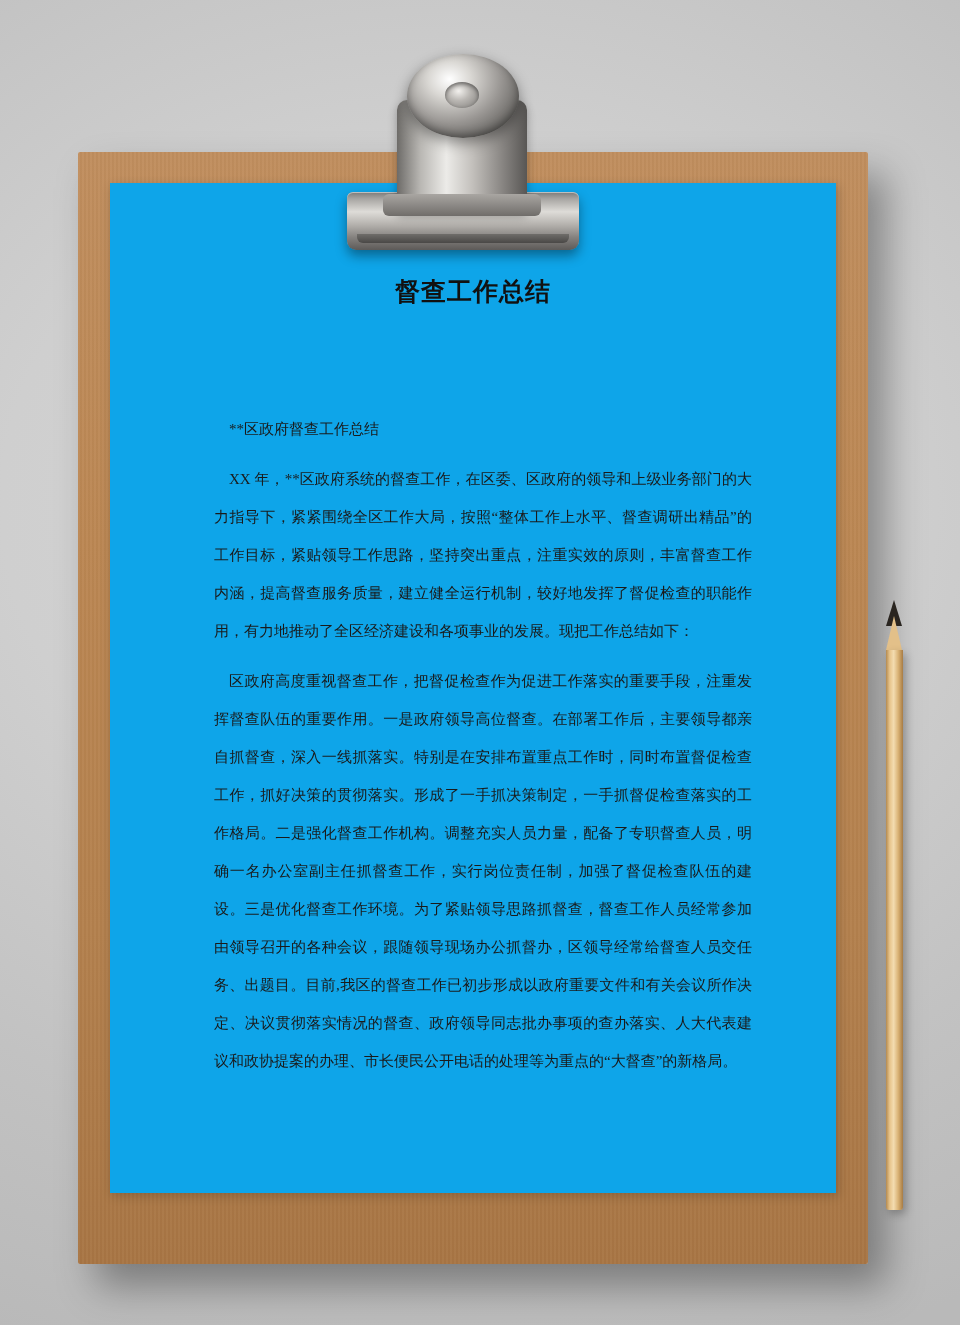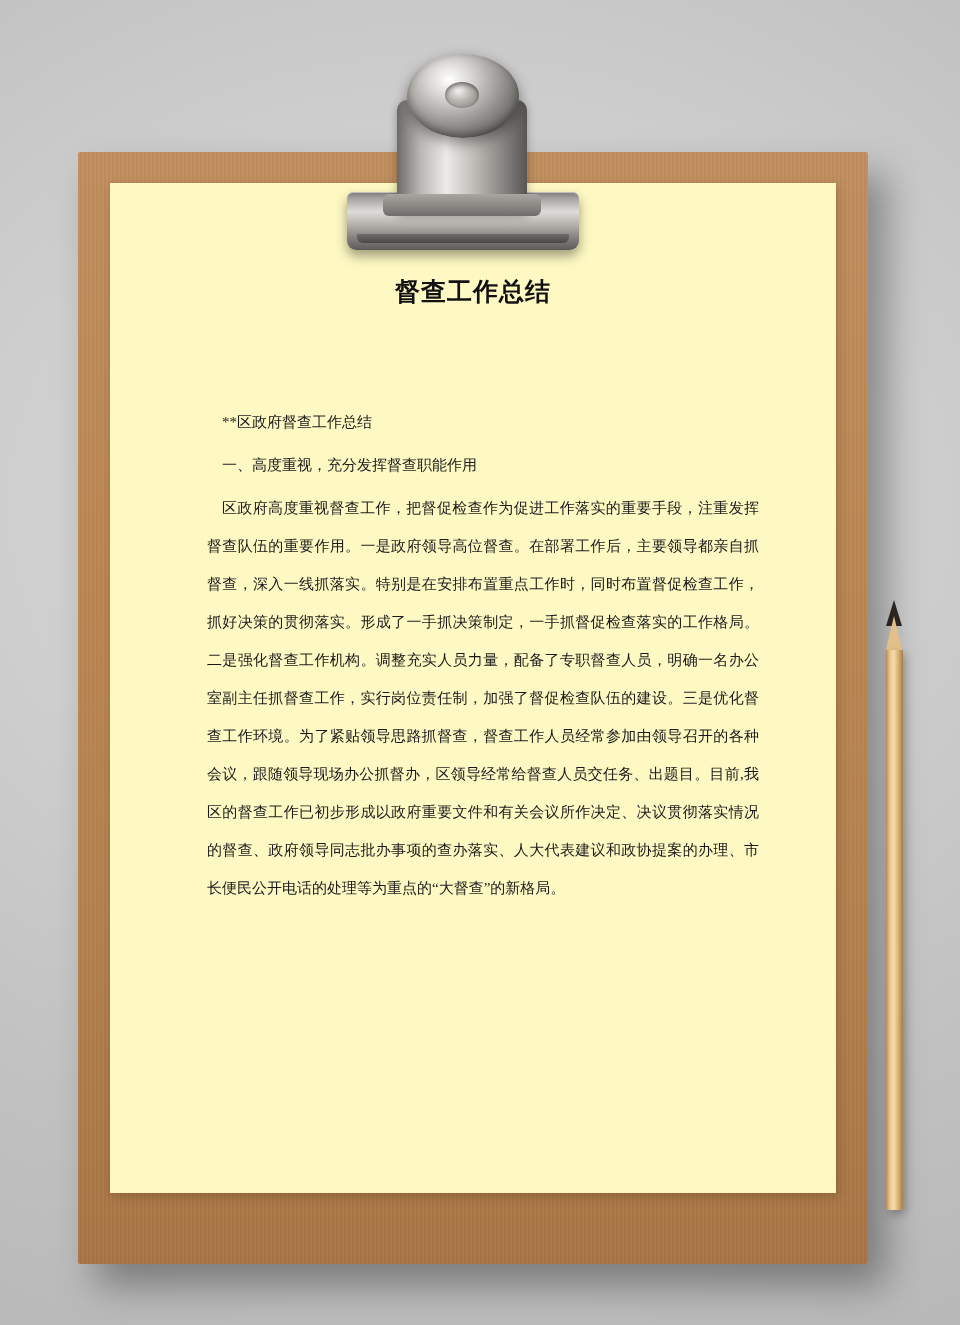--- a/index.html
+++ b/index.html
@@ -45,21 +45,21 @@
     pointer-events: none;
   }
 
   
   .paper {
     position: absolute;
     left: 110px;
     top: 183px;
     width: 726px;
     height: 1010px;
-    background: #fef9c3;
+    background: #0ea5e9;
     box-shadow: 2px 3px 10px rgba(0,0,0,0.18);
   }
 
   
   .clip-wrap {
     position: absolute;
     left: 345px;
     top: 42px;
     width: 240px;
     height: 220px;
@@ -172,37 +172,37 @@
     left: 92px;
     right: 72px;
     top: 215px;
     color: #1a1a1a;
     font-size: 15px;
     line-height: 38px;
     text-align: justify;
     text-justify: inter-ideograph;
   }
   .doc-body p {
-    margin: 5px;
+    margin: 12px;
   }
   .indent-1 { text-indent: 1em; }
   .indent-2 { text-indent: 2em; }
 </style>
 </head>
 <body>
 
 <div class="bg"></div>
 
 <div class="clipboard"></div>
 
 <div class="paper">
   <div class="doc-title">督查工作总结</div>
   <div class="doc-body">
     <p class="indent-1">**区政府督查工作总结</p>
-    <p class="indent-1">一、高度重视，充分发挥督查职能作用</p>
+    <p class="indent-1">XX 年，**区政府系统的督查工作，在区委、区政府的领导和上级业务部门的大力指导下，紧紧围绕全区工作大局，按照“整体工作上水平、督查调研出精品”的工作目标，紧贴领导工作思路，坚持突出重点，注重实效的原则，丰富督查工作内涵，提高督查服务质量，建立健全运行机制，较好地发挥了督促检查的职能作用，有力地推动了全区经济建设和各项事业的发展。现把工作总结如下：</p>
     <p class="indent-1">区政府高度重视督查工作，把督促检查作为促进工作落实的重要手段，注重发挥督查队伍的重要作用。一是政府领导高位督查。在部署工作后，主要领导都亲自抓督查，深入一线抓落实。特别是在安排布置重点工作时，同时布置督促检查工作，抓好决策的贯彻落实。形成了一手抓决策制定，一手抓督促检查落实的工作格局。二是强化督查工作机构。调整充实人员力量，配备了专职督查人员，明确一名办公室副主任抓督查工作，实行岗位责任制，加强了督促检查队伍的建设。三是优化督查工作环境。为了紧贴领导思路抓督查，督查工作人员经常参加由领导召开的各种会议，跟随领导现场办公抓督办，区领导经常给督查人员交任务、出题目。目前,我区的督查工作已初步形成以政府重要文件和有关会议所作决定、决议贯彻落实情况的督查、政府领导同志批办事项的查办落实、人大代表建议和政协提案的办理、市长便民公开电话的处理等为重点的“大督查”的新格局。</p>
   </div>
 </div>
 
 <div class="clip-wrap">
   <div class="clip-plate"></div>
   <div class="clip-arm"></div>
   <div class="clip-knob"></div>
 </div>
 

